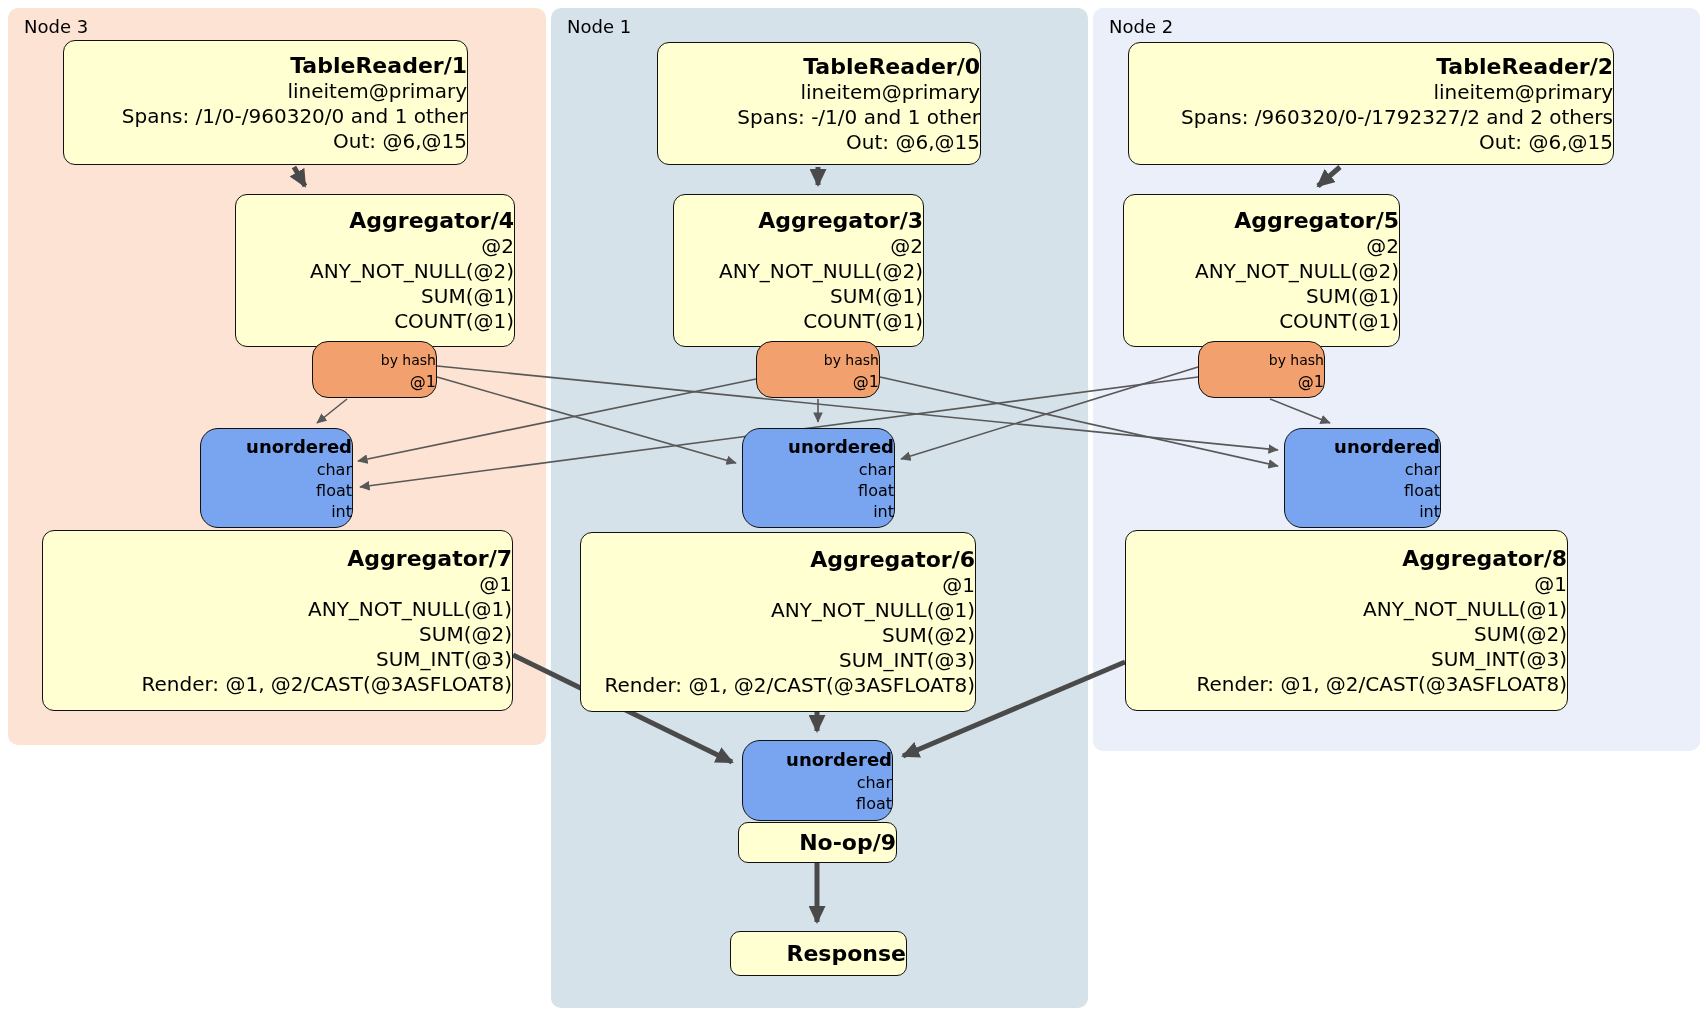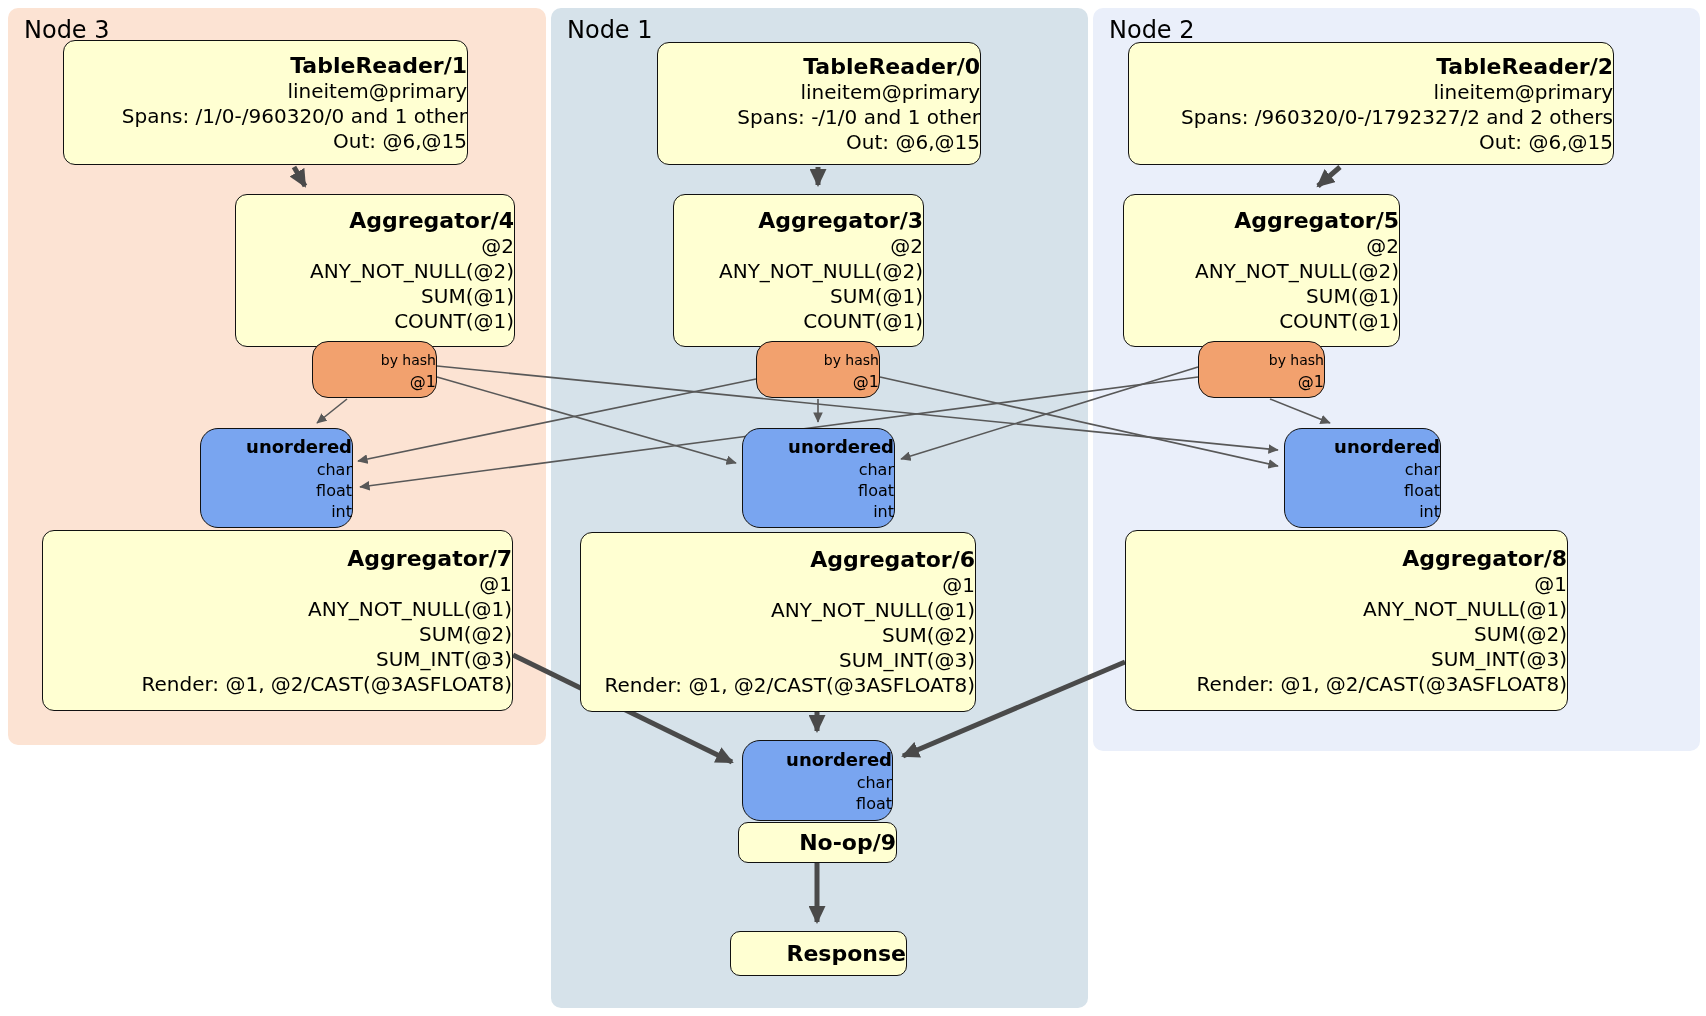--- a/index.html
+++ b/index.html
@@ -1,19 +1,19 @@
 <!DOCTYPE html>
 <html style="--page-bg: #ffffff; --node3-bg: #fce3d3; --node1-bg: #d6e2ea; --node2-bg: #eaeffa; --box-fill: #ffffd2; --router-fill: #f2a16e; --sync-fill: #79a5f0; --edge-thin: #585858; --edge-thick: #4a4a4a;"><head>
 <meta charset="utf-8">
 <style>
   html,body{margin:0;padding:0;background:#fff}
   .canvas{position:relative;width:1706px;height:1016px;background:var(--page-bg);
           font-family:"DejaVu Sans","Liberation Sans",sans-serif;color:#000;overflow:hidden}
   .region{position:absolute;border-radius:10px;z-index:1}
-  .region-label{position:absolute;left:16px;top:8px;font-size:24px;z-index:2}
+  .region-label{position:absolute;left:16px;top:8px;font-size:18px;z-index:2}
   svg.edges{position:absolute;left:0;top:0;z-index:2}
   .nbox{position:absolute;box-sizing:border-box;border:1.7px solid #111;
         display:flex;flex-direction:column;justify-content:center;
         text-align:right;z-index:3}
   .pbox{background:var(--box-fill);border-radius:12px}
   .pbox .t{font-weight:bold;font-size:22px;line-height:27px}
   .pbox .l{font-size:20px;line-height:25px;white-space:nowrap}
   .router{background:var(--router-fill);border-radius:16px}
   .router .t{font-weight:normal;font-size:14px;line-height:23px}
   .router .l{font-size:16px;line-height:19px}

